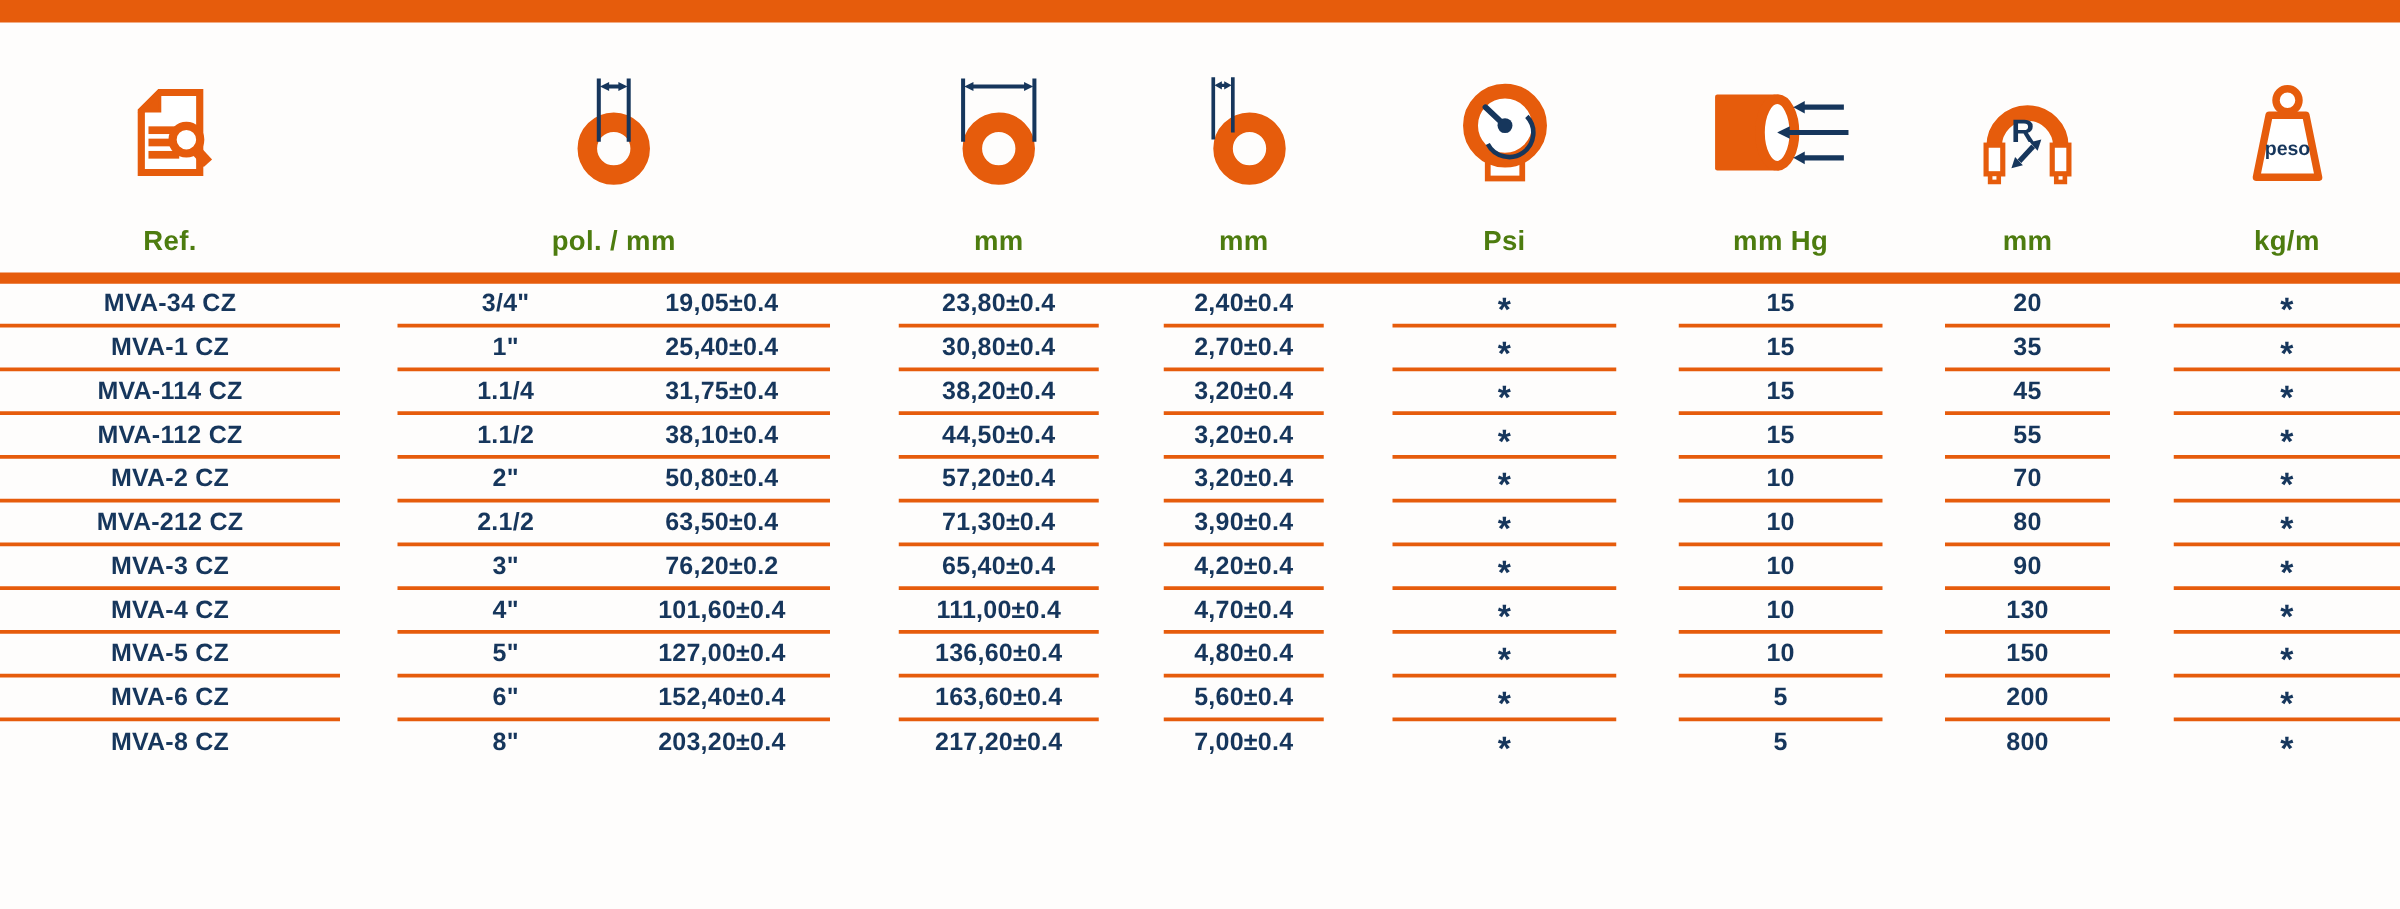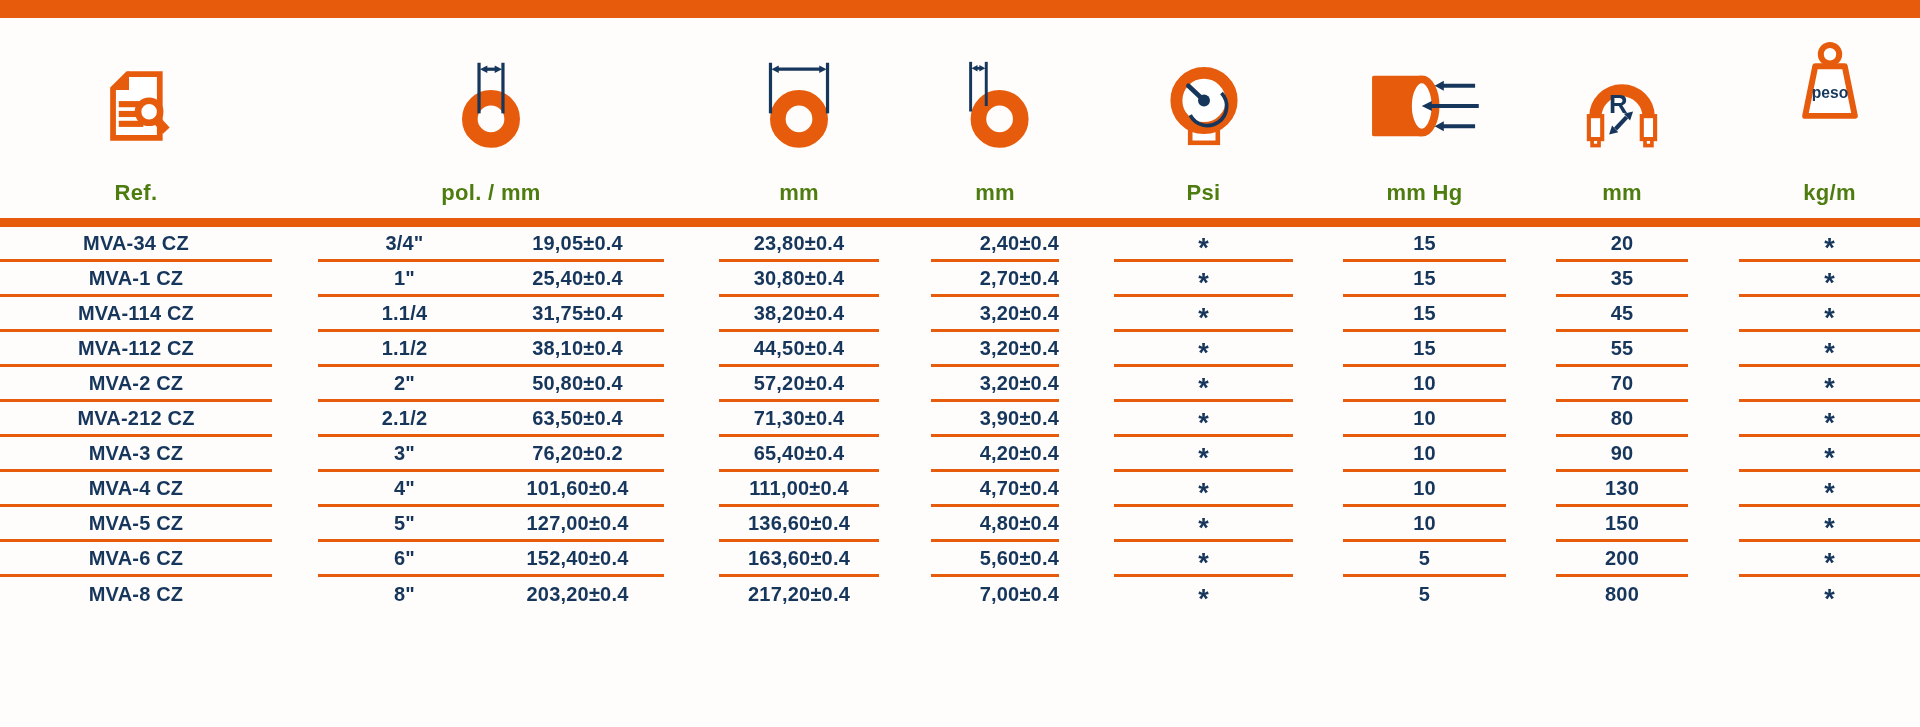--- a/index.html
+++ b/index.html
@@ -32,31 +32,31 @@
   .cell {
     display:flex; align-items:center; justify-content:center;
     border-bottom:3px solid #e65c0c;
     color:#16365c; font-weight:bold; font-size:20px; letter-spacing:0.2px;
   }
   .row:last-child .cell { border-bottom:none; }
   .c1 { margin-right:23px; }
   .c2 { margin-left:23px; margin-right:16px; display:grid; grid-template-columns:1fr 1fr; }
   .c2 > span { display:flex; align-items:center; justify-content:center; }
   .c3 { margin-left:39px; margin-right:19px; }
-  .c4 { margin-left:33px; margin-right:19px;justify-content:flex-end; }
+  .c4 { margin-left:33px; margin-right:19px; }
   .c5 { margin-left:36px; margin-right:20px; }
   .c6 { margin-left:30px; margin-right:20px; }
   .c7 { margin-left:30px; margin-right:20px; }
   .c8 { margin-left:31px; margin-right:0; }
   .star { font-size:27px; position:relative; top:5px; }
   
   .hc1 { margin-right:23px; } .hc2 { margin-left:23px; margin-right:16px; }
   .hc3 { margin-left:39px; margin-right:19px; } .hc4 { margin-left:33px; margin-right:19px; }
   .hc5 { margin-left:36px; margin-right:20px; } .hc6 { margin-left:30px; margin-right:20px; }
-  .hc7 { margin-left:30px; margin-right:20px; } .hc8 { margin-left:31px;gap:26px; }
+  .hc7 { margin-left:30px; margin-right:20px; } .hc8 { margin-left:31px; }
   svg { display:block; }
   svg text { font-family:"Liberation Sans", sans-serif; }
 </style>
 </head>
 <body>
 
 <div class="topbar"></div>
 
 <div class="header grid8">
 

